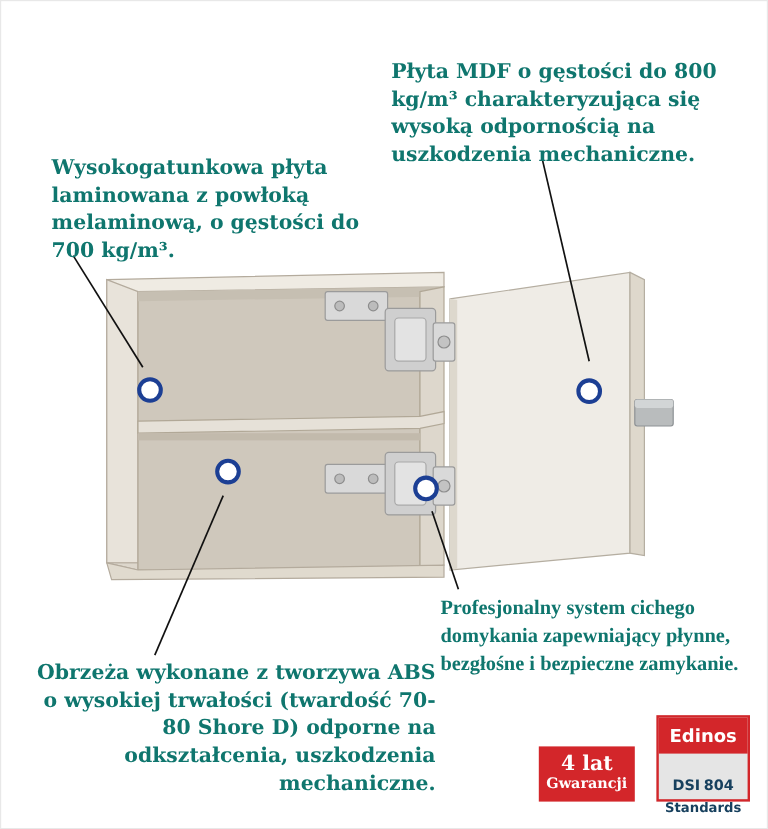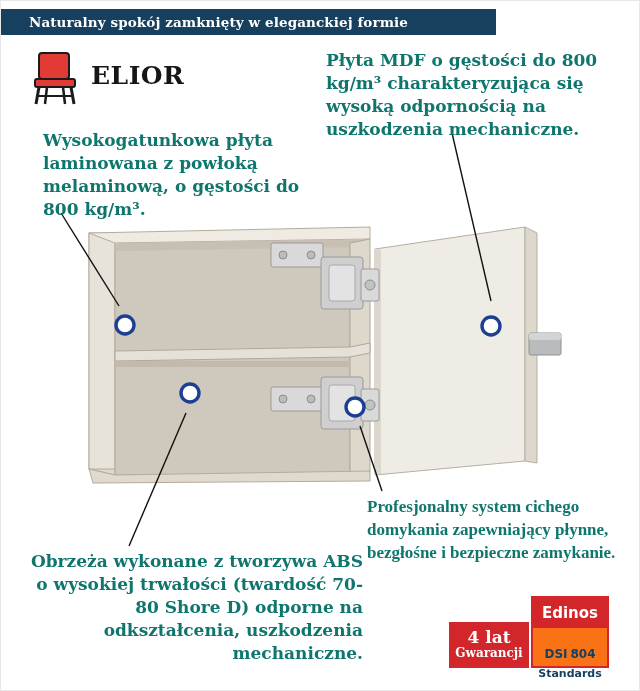--- a/index.html
+++ b/index.html
@@ -120,26 +120,26 @@
     font-size: 17px;
     line-height: 1;
   }
   .badge-guarantee .small {
     font-weight: bold;
     font-size: 12px;
     line-height: 1.3;
   }
   .badge-edinos {
     position: absolute;
-    left: 530px;
+    left: 546px;
     top: 595px;
     width: 78px;
     height: 72px;
     border: 2px solid #d3262a;
-    background: #f97316;
+    background: #e5e5e5;
     box-sizing: border-box;
   }
   .edinos-top {
     height: 30px;
     background: #d3262a;
     color: #ffffff;
     font-family: "DejaVu Sans", sans-serif;
     font-weight: bold;
     font-size: 15px;
     display: flex;
@@ -167,36 +167,21 @@
     display: flex;
     align-items: center;
     justify-content: center;
   }
 </style>
 </head>
 <body>
 
 <div id="page">
 
-  <div class="header-bar">
-    <div class="header-title">Naturalny spokój zamknięty w eleganckiej formie</div>
-  </div>
-
-  <div class="brand">
-    <svg class="brand-chair" viewBox="0 0 56 58">
-      <rect x="10" y="4" width="30" height="26" rx="3" fill="#e23a35" stroke="#1b1b1b" stroke-width="2"></rect>
-      <rect x="6" y="30" width="40" height="8" rx="2" fill="#e23a35" stroke="#1b1b1b" stroke-width="2"></rect>
-      <line x1="10" y1="38" x2="7" y2="55" stroke="#1b1b1b" stroke-width="3"></line>
-      <line x1="42" y1="38" x2="45" y2="55" stroke="#1b1b1b" stroke-width="3"></line>
-      <line x1="18" y1="38" x2="16" y2="55" stroke="#1b1b1b" stroke-width="2.5"></line>
-      <line x1="34" y1="38" x2="36" y2="55" stroke="#1b1b1b" stroke-width="2.5"></line>
-      <line x1="8" y1="47" x2="44" y2="47" stroke="#1b1b1b" stroke-width="2"></line>
-    </svg>
-    <div class="brand-name">ELIOR</div>
-  </div>
+
 
   <svg class="product" viewBox="0 0 480 260">
 
     <g>
 
       <polygon points="4,8 30,18 30,250 4,244" fill="#ddd7cc" stroke="#b4ab9d" stroke-width="1"></polygon>
 
       <rect x="4" y="8" width="26" height="236" fill="#e8e3da" stroke="#b4ab9d" stroke-width="1"></rect>
 
       <rect x="30" y="18" width="235" height="232" fill="#cfc8bc" stroke="#b1a897" stroke-width="1"></rect>
@@ -256,21 +241,21 @@
     <circle cx="124" cy="324" r="9" fill="#ffffff" stroke="#1c3f94" stroke-width="3.4"></circle>
 
     <path d="M128,545 L185,412" stroke="#111111" stroke-width="1.4" fill="none"></path>
     <circle cx="189" cy="392" r="9" fill="#ffffff" stroke="#1c3f94" stroke-width="3.4"></circle>
 
     <path d="M381,490 L359,425" stroke="#111111" stroke-width="1.4" fill="none"></path>
     <circle cx="354" cy="406" r="9" fill="#ffffff" stroke="#1c3f94" stroke-width="3.4"></circle>
   </svg>
 
   <div class="callout callout-mdf">Płyta MDF o gęstości do 800 kg/m³ charakteryzująca się wysoką odpornością na uszkodzenia mechaniczne.</div>
-  <div class="callout callout-lam">Wysokogatunkowa płyta laminowana z powłoką melaminową, o gęstości do 800 kg/m³.</div>
+  <div class="callout callout-lam">Wysokogatunkowa płyta laminowana z powłoką melaminową, o gęstości do 700 kg/m³.</div>
   <div class="callout callout-abs">Obrzeża wykonane z tworzywa ABS o wysokiej trwałości (twardość 70-80 Shore D) odporne na odkształcenia, uszkodzenia mechaniczne.</div>
   <div class="callout callout-hinge">Profesjonalny system cichego domykania zapewniający płynne, bezgłośne i bezpieczne zamykanie.</div>
 
   <div class="badge-guarantee">
     <div class="big">4 lat</div>
     <div class="small">Gwarancji</div>
   </div>
 
   <div class="badge-edinos">
     <div class="edinos-top">Edinos</div>

